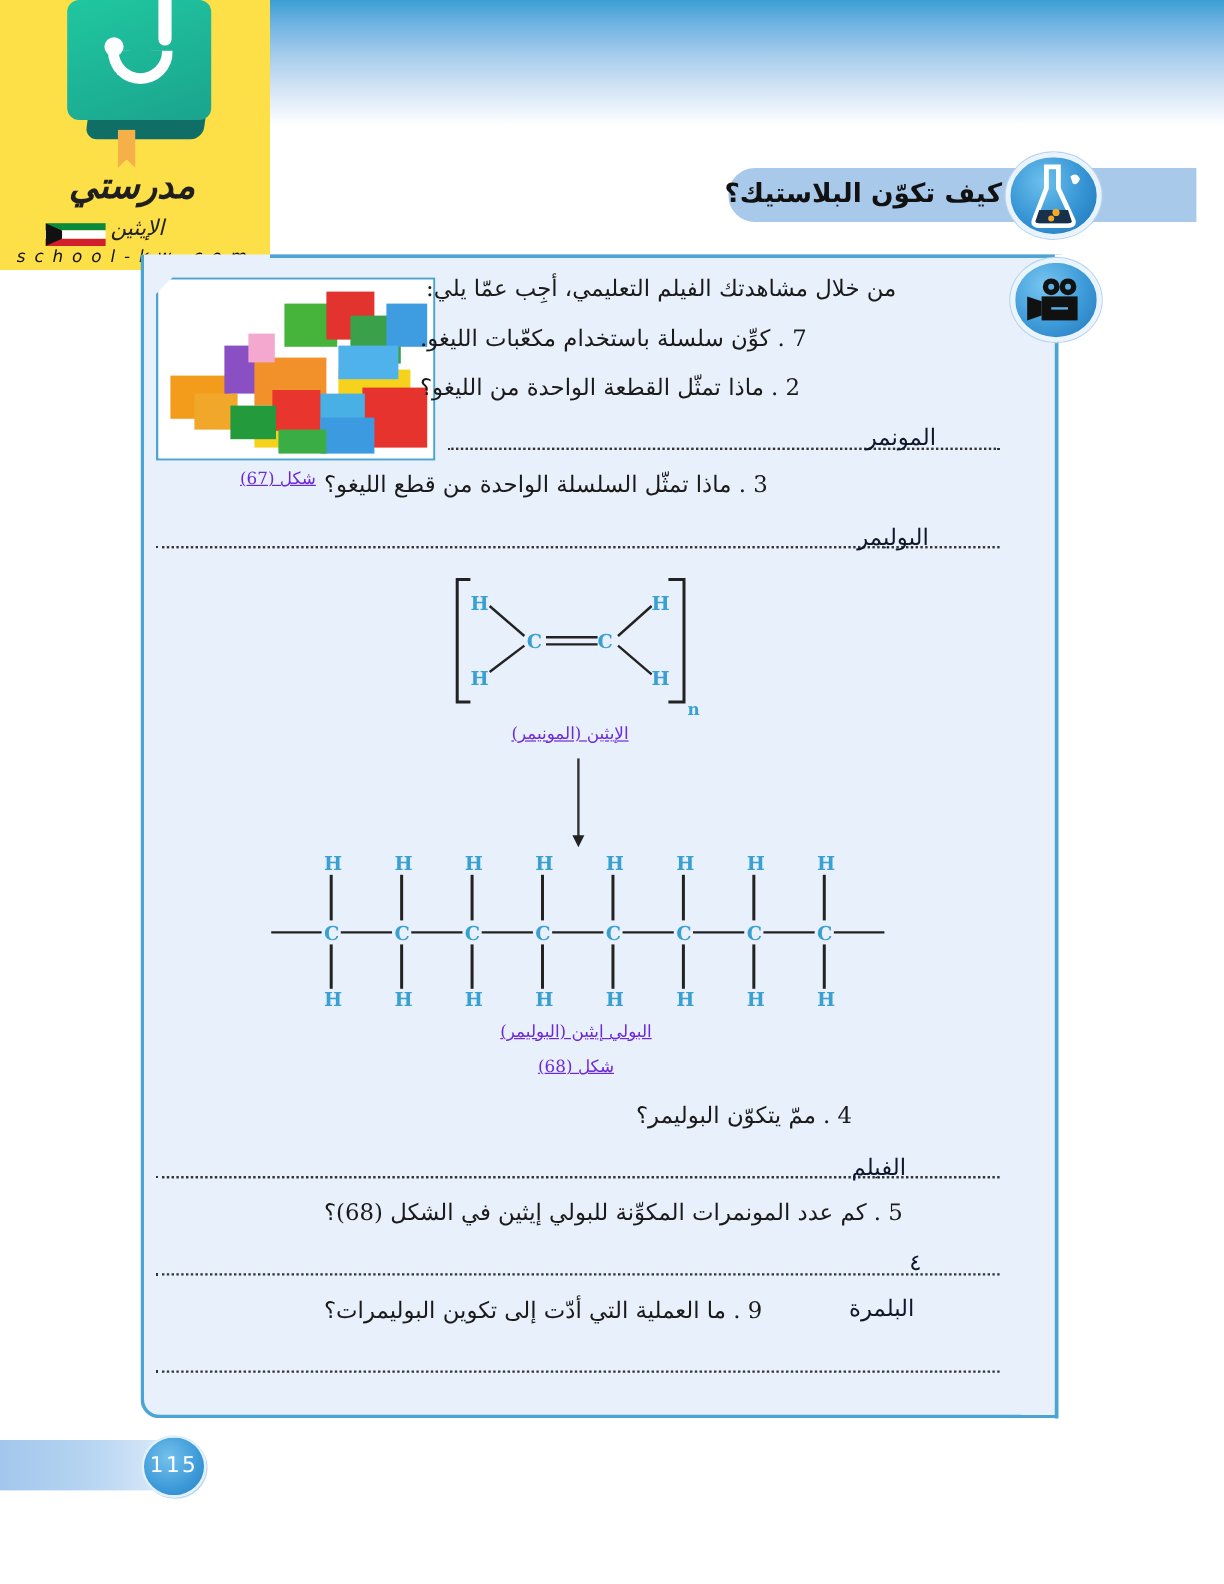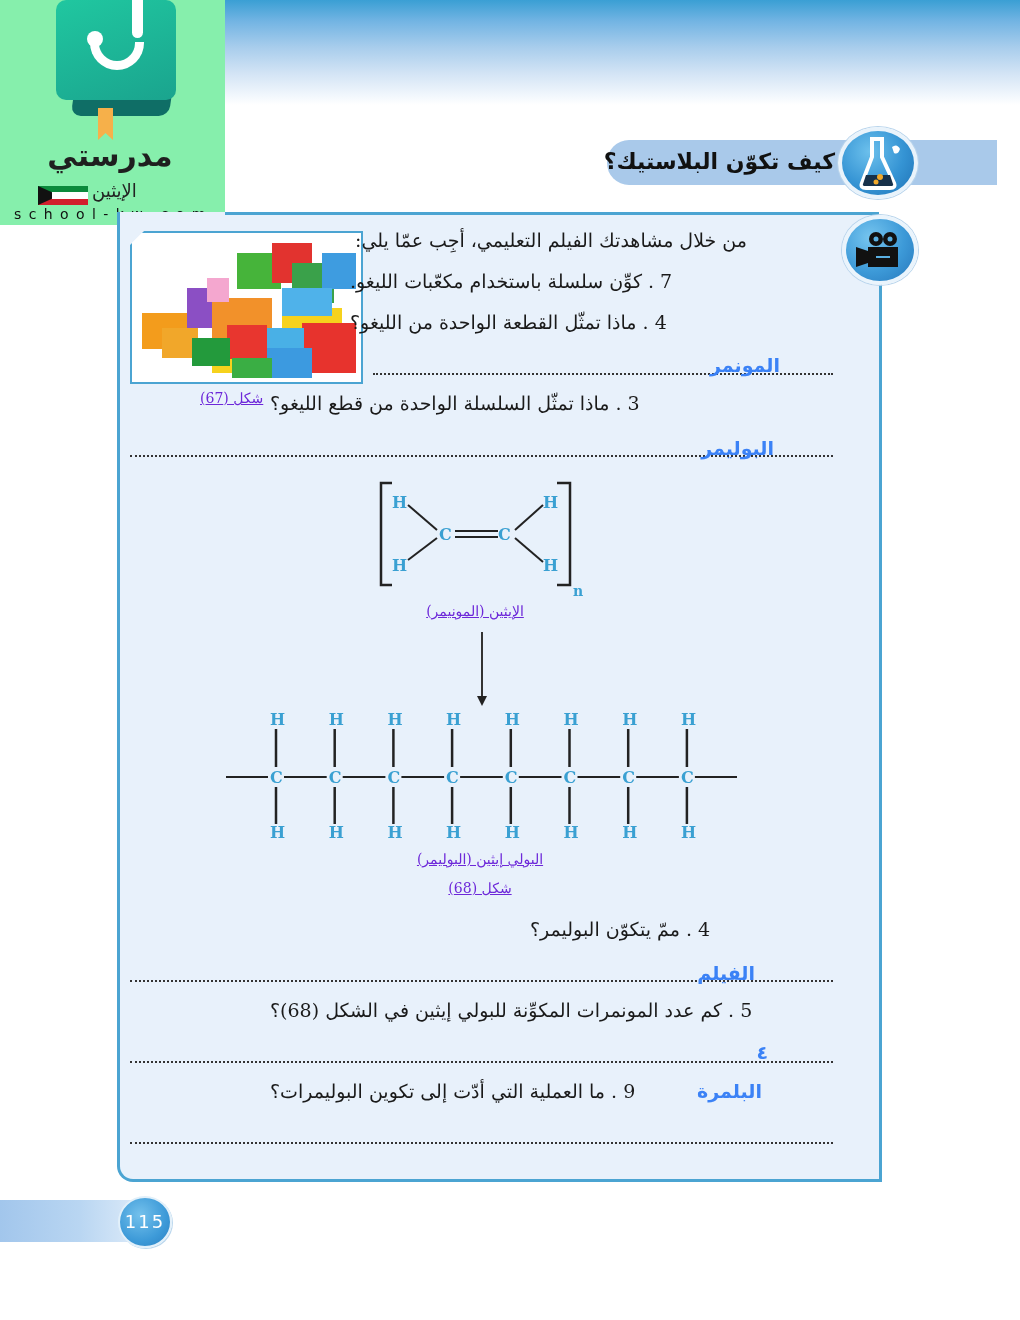--- a/index.html
+++ b/index.html
@@ -5,21 +5,21 @@
   * { box-sizing: border-box; margin: 0; padding: 0; }
   html, body { width: 1020px; height: 1320px; background: #ffffff; overflow: hidden; }
   body { position: relative; font-family: "DejaVu Sans", sans-serif; }
 
   .top-band {
     position: absolute; left: 225px; top: 0; width: 795px; height: 105px;
     background: linear-gradient(to bottom, #3a9fd4 0%, #72b4e3 20%, #a8cdec 45%, #d3e4f5 70%, #f3f8fd 92%, #ffffff 100%);
   }
 
   
-  .logo { position: absolute; left: 0; top: 0; width: 225px; height: 225px; background: #86efac; }
+  .logo { position: absolute; left: 0; top: 0; width: 225px; height: 225px; background: #fde047; font-style: italic; }
   .logo-book { position: absolute; left: 56px; top: 0; width: 120px; height: 100px;
     background: linear-gradient(160deg, #20c7a0, #1aa48e); border-radius: 10px; }
   .logo-book-back { position: absolute; left: 74px; top: 70px; width: 98px; height: 46px;
     background: #0f6e66; border-radius: 0 0 10px 10px; transform: skewX(-8deg); }
   .logo-ribbon { position: absolute; left: 98px; top: 108px; width: 15px; height: 32px; background: #f6b04a;
     clip-path: polygon(0 0, 100% 0, 100% 100%, 50% 78%, 0 100%); }
   .logo-eye { position: absolute; left: 87px; top: 31px; width: 16px; height: 16px; border-radius: 50%; background: #fff; }
   .logo-stick { position: absolute; left: 132px; top: 0; width: 11px; height: 38px; background: #fff; border-radius: 0 0 6px 6px; }
   .logo-smile { position: absolute; left: 90px; top: 42px; width: 54px; height: 28px; border: 9px solid #fff; border-top: none;
     border-radius: 0 0 40px 40px; }
@@ -55,21 +55,21 @@
   .video-icon { position: absolute; left: 842px; top: 215px; width: 76px; height: 70px; border-radius: 50%;
     background: radial-gradient(circle at 35% 30%, #76c5ef 0%, #3d9ad8 55%, #2677bb 100%);
     border: 4px solid #eaf4fc; box-shadow: 0 0 0 1px #b8d4ec; }
 
   .lego-frame { position: absolute; left: 130px; top: 231px; width: 233px; height: 153px; background: #fff;
     border: 2px solid #4ba4d2; clip-path: polygon(14px 0, 100% 0, 100% 100%, 0 100%, 0 14px); }
 
   .ar { position: absolute; direction: rtl; text-align: left; font-family: "DejaVu Serif", serif; color: #1a1a1a; }
   .q { font-size: 19px; }
   .caption { font-size: 14px; color: #6d28d9; text-decoration: underline; }
-  .answer { position: absolute; direction: rtl; font-family: "DejaVu Sans", sans-serif; font-weight: bold; font-size: 19px; color: #3b82f6; }
+  .answer { position: absolute; direction: rtl; font-family: "DejaVu Sans", sans-serif; font-weight: normal; font-size: 19px; color: #0f172a; }
   .dots { position: absolute; height: 2px; border-bottom: 2px dotted #333; }
 
   .chem { position: absolute; left: 0; top: 0; }
   .atom { font-family: "DejaVu Serif", serif; font-weight: bold; font-size: 16px; fill: #3aa0d2; }
 
   .page-bar { position: absolute; left: 0; top: 1200px; width: 160px; height: 42px;
     background: linear-gradient(to right, #a2c6ec 0%, #b9d6f2 50%, #e8f1fb 100%); }
   .page-num { position: absolute; left: 118px; top: 1196px; width: 54px; height: 52px; border-radius: 50%;
     background: radial-gradient(circle at 40% 35%, #74c1ec 0%, #3d9ad8 60%, #2a7fc1 100%);
     border: 2px solid #e2f0fa; box-shadow: 1px 1px 0 #bcd8ee;
@@ -147,21 +147,21 @@
     <rect x="135" y="115" width="45" height="30" fill="#3c9ae0"></rect>
     <rect x="100" y="125" width="40" height="20" fill="#3aae44"></rect>
     <rect x="75" y="45" width="22" height="24" fill="#f4a7cf"></rect>
     <rect x="150" y="55" width="50" height="28" fill="#4fb2ea"></rect>
   </svg>
 </div>
 <div class="ar caption" style="left:200px; top:390px; width:82px;">شكل (67)</div>
 
 <div class="ar q" style="right:185px; top:229px; width:480px;">من خلال مشاهدتك الفيلم التعليمي، أجِب عمّا يلي:</div>
 <div class="ar q" style="right:190px; top:270px; width:480px;">7 . كوِّن سلسلة باستخدام مكعّبات الليغو.</div>
-<div class="ar q" style="right:190px; top:311px; width:480px;">4 . ماذا تمثّل القطعة الواحدة من الليغو؟</div>
+<div class="ar q" style="right:190px; top:311px; width:480px;">2 . ماذا تمثّل القطعة الواحدة من الليغو؟</div>
 <div class="dots" style="left:373px; top:373px; width:460px;"></div>
 <div class="answer" style="right:240px; top:354px;">المونمر</div>
 
 <div class="ar q" style="right:190px; top:392px; width:560px;">3 . ماذا تمثّل السلسلة الواحدة من قطع الليغو؟</div>
 <div class="dots" style="left:130px; top:455px; width:703px;"></div>
 <div class="answer" style="right:246px; top:437px;margin-left:48px;">البوليمر</div>
 
 <svg class="chem" width="1020" height="1320">
   <g id="monomer">
     <polyline points="392,483 381,483 381,585 392,585" fill="none" stroke="#222" stroke-width="2.5"></polyline>

